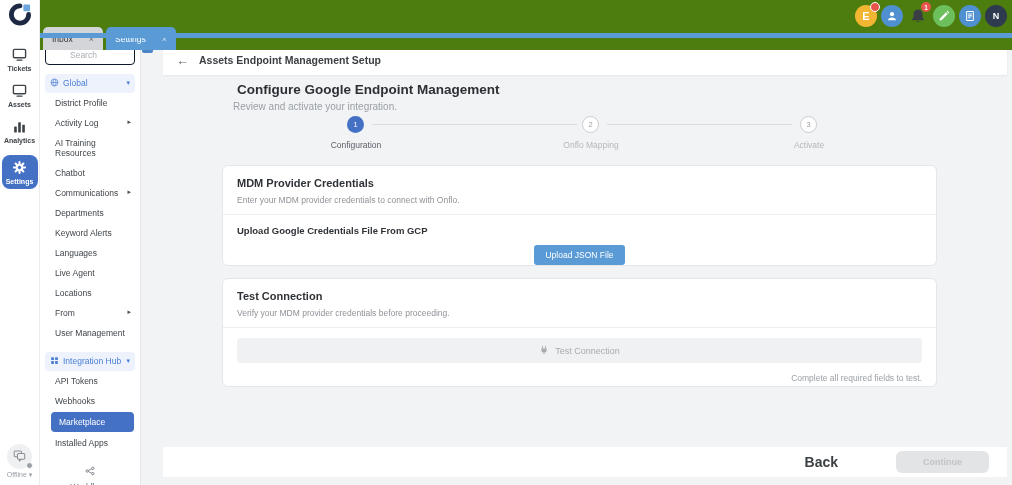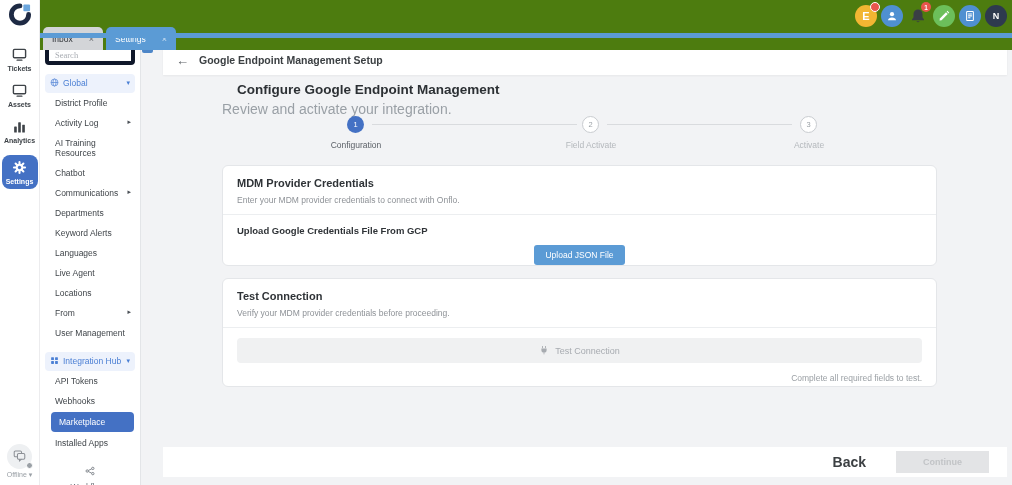--- a/index.html
+++ b/index.html
@@ -42,22 +42,22 @@
   .cicon.avatar { background: #2e3a4e; font-size: 9px; font-weight: bold; }
   .mini-badge { position: absolute; top: -3px; right: -3px; width: 10px; height: 10px; border-radius: 50%;
                 background: #e8554d; border: 1px solid #fff; }
   .count-badge { position: absolute; top: -3px; right: -2px; min-width: 10px; height: 10px; border-radius: 5px;
                  background: #e8554d; color: #fff; font-size: 6.5px; font-weight: bold; display: flex;
                  align-items: center; justify-content: center; padding: 0 2px; }
 
   
   .sidebar { position: absolute; left: 40px; top: 38px; width: 101px; bottom: 0; background: #fff;
              border-right: 1px solid #e3e5e8; z-index: 2; padding: 6px 5px; overflow: hidden; }
-  .search-input { width: 100%; height: 19px; border: 4px solid #0f172a; border-radius: 4px; padding: 0 6px;
-                  font-size: 8.5px; color: #3f4449; outline: none; font-family: Liberation Serif, serif; }
+  .search-input { width: 100%; height: 19px; border: 1px solid #0f172a; border-radius: 4px; padding: 0 24px;
+                  font-size: 8.5px; color: #3f4449; outline: none; font-family: Liberation Sans, sans-serif; }
   .search-input::placeholder { color: #a9adb3; }
   .side-section { display: flex; align-items: center; gap: 4px; margin-top: 9px; padding: 4px 5px;
                   background: #edf2fc; border-radius: 4px; color: #4a7fd4; font-size: 8.5px; cursor: pointer; }
   .side-section svg { width: 9px; height: 9px; flex: none; }
   .side-section .caret { margin-left: auto; font-size: 7px; }
   .side-item { display: flex; align-items: flex-start; padding: 5px 4px 5px 10px; font-size: 8.5px;
                color: #3f4449; cursor: pointer; }
   .side-item .arr { margin-left: auto; font-size: 7px; color: #4a4f55; }
   .side-item.selected { background: #4471c4; color: #fff; border-radius: 4px; margin: 1px 1px 1px 6px;
                         padding: 5px 8px; }
@@ -71,21 +71,21 @@
   .collapse-btn { position: absolute; left: 1px; top: 1px; width: 11px; height: 14px; background: #4d86c8;
                   border: none; border-radius: 2px; color: #fff; font-size: 6px; display: flex;
                   align-items: center; justify-content: center; cursor: pointer; z-index: 2; padding: 0; }
   .page-header { position: absolute; left: 22px; right: 5px; top: 7px; height: 30px; background: #fff;
                  display: flex; align-items: center; gap: 10px; padding: 0 13px;
                  box-shadow: 0 1px 2px rgba(0,0,0,.05); }
   .back-arrow { font-size: 13px; color: #5f6368; cursor: pointer; line-height: 1; }
   .page-title { font-size: 10.5px; font-weight: bold; color: #3c4043; }
 
   .heading { position: absolute; left: 96px; top: 44px; font-size: 13.5px; font-weight: bold; color: #2c3034; }
-  .subheading { position: absolute; left: 81px; top: 63px; font-size: 14px; color: #9aa0a6; }
+  .subheading { position: absolute; left: 92px; top: 63px; font-size: 10px; color: #9aa0a6; }
 
   .stepper { position: absolute; left: 81px; top: 78px; width: 715px; height: 38px; }
   .step-circle { position: absolute; top: 0; width: 17px; height: 17px; border-radius: 50%; font-size: 7.5px;
                  display: flex; align-items: center; justify-content: center; }
   .step-circle.active { background: #4471c4; color: #fff; }
   .step-circle.idle { background: #fff; border: 1px solid #c9ccd0; color: #9aa0a6; }
   .step-line { position: absolute; top: 8px; height: 1px; background: #d9dbde; }
   .step-label { position: absolute; top: 24px; transform: translateX(-50%); font-size: 8.5px; color: #b4b8bc; white-space: nowrap; }
   .step-label.active { color: #5a5f66; }
 
@@ -104,21 +104,21 @@
               font-size: 9px; display: flex; align-items: center; justify-content: center; gap: 6px;
               cursor: not-allowed; font-family: inherit; }
   .test-btn svg { width: 10px; height: 10px; }
   .test-hint { text-align: right; font-size: 8.5px; color: #9ba0a5; margin-top: 10px; }
 
   .footer { position: absolute; left: 22px; right: 5px; top: 409px; height: 30px; background: #fff;
             display: flex; align-items: center; justify-content: flex-end; gap: 24px; padding: 0 18px; }
   .back-btn { font-size: 14px; font-weight: bold; color: #3c4043; background: none; border: none;
               cursor: pointer; font-family: inherit; }
   .continue-btn { background: #e3e4e6; color: #c2c4c7; font-size: 9px; font-weight: bold; border: none;
-                  border-radius: 0; padding: 6px 27px; cursor: not-allowed; font-family: inherit; }
+                  border-radius: 6px; padding: 6px 27px; cursor: not-allowed; font-family: inherit; margin-left: 28px; }
 </style>
 </head>
 <body>
 
 <div class="app">
 
   <nav class="rail">
     <div class="logo">
       <svg width="26" height="23" viewBox="0 0 24 24">
           <path d="M12 3a9 9 0 1 0 9 9" fill="none" stroke="#1e2a44" stroke-width="5" stroke-linecap="round"></path>
@@ -321,40 +321,40 @@
     
   </nav>
 
   <main class="main">
     <button class="collapse-btn">
       <span>◀</span>
     </button>
 
     <div class="page-header">
       <span class="back-arrow">←</span>
-      <span class="page-title">Google Endpoint Management Setup</span>
+      <span class="page-title">Assets Endpoint Management Setup</span>
     </div>
 
     <h1 class="heading" style="margin:0">Configure Google Endpoint Management</h1>
     <div class="subheading">Review and activate your integration.</div>
 
     <div class="stepper">
       <div class="step-line" style="left:150px;width:205px;"></div>
       <div class="step-line" style="left:385px;width:185px;"></div>
       <div class="step-circle active" style="left:125px;">
           <span>1</span>
         </div>
       <div class="step-circle idle" style="left:360px;">
           <span>2</span>
         </div>
       <div class="step-circle idle" style="left:578px;">
           <span>3</span>
         </div>
       <div class="step-label active" style="left:134px;">Configuration</div>
-      <div class="step-label" style="left:369px;">Field Activate</div>
+      <div class="step-label" style="left:369px;">Onflo Mapping</div>
       <div class="step-label" style="left:587px;">Activate</div>
     </div>
 
     <section class="card mdm">
       <div class="card-head">
         <div class="card-title">MDM Provider Credentials</div>
         <div class="card-desc">Enter your MDM provider credentials to connect with Onflo.</div>
       </div>
       <div class="card-divider"></div>
       <div class="card-body">

